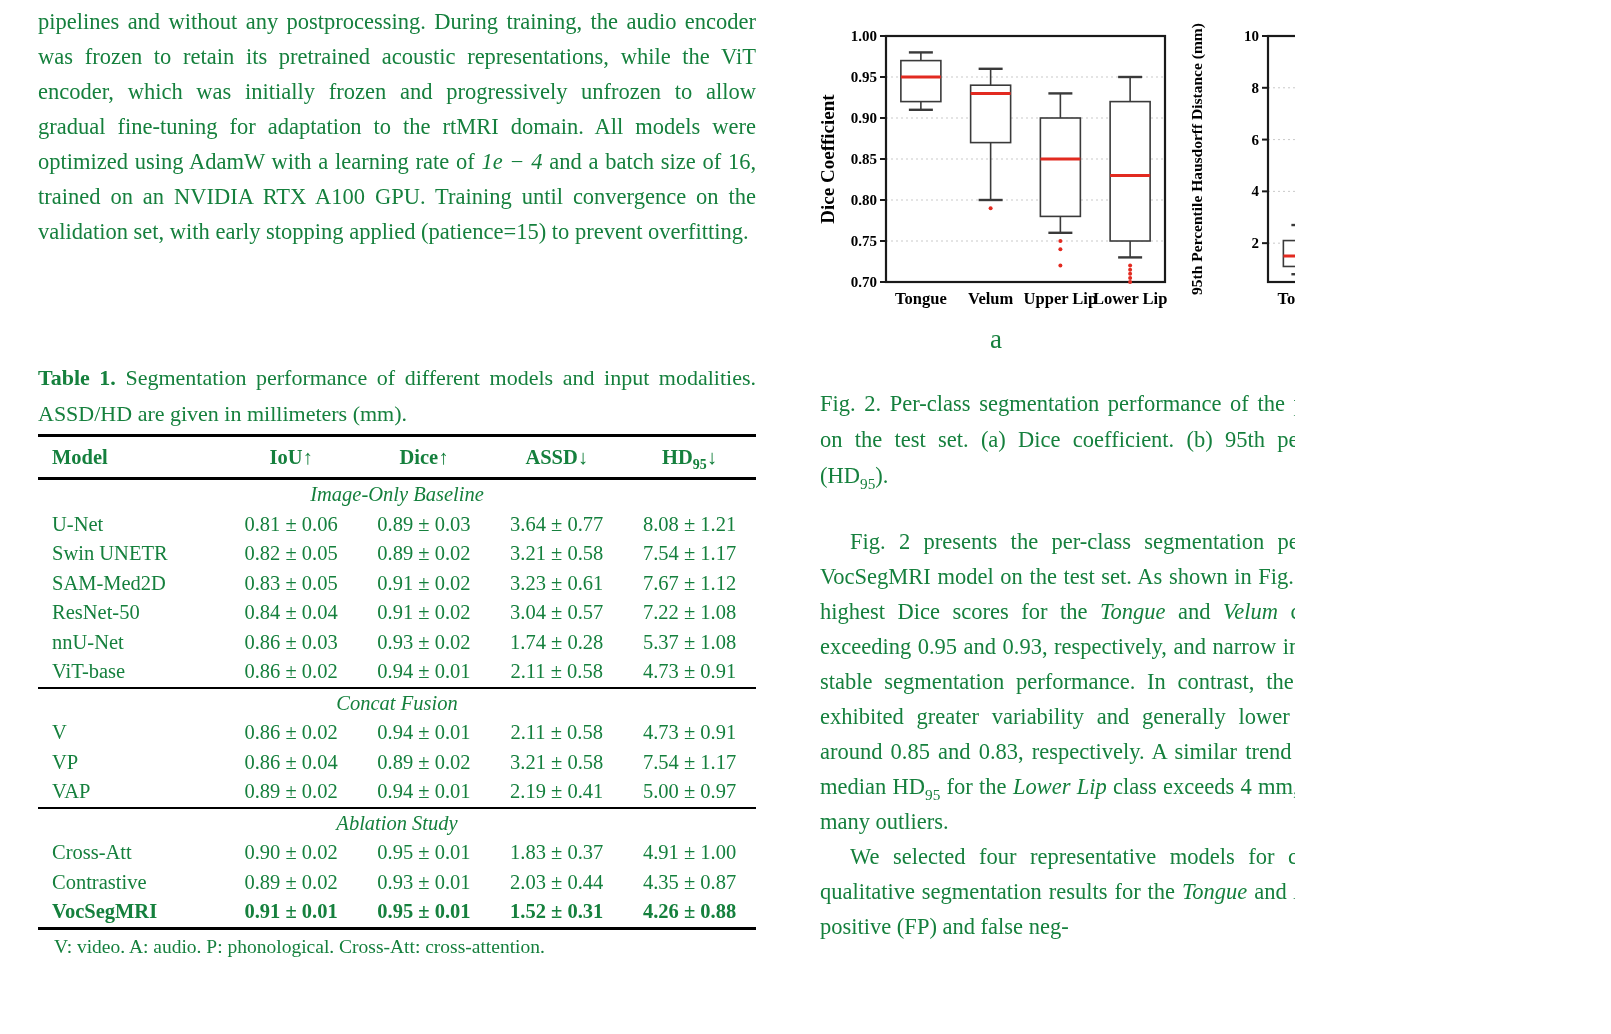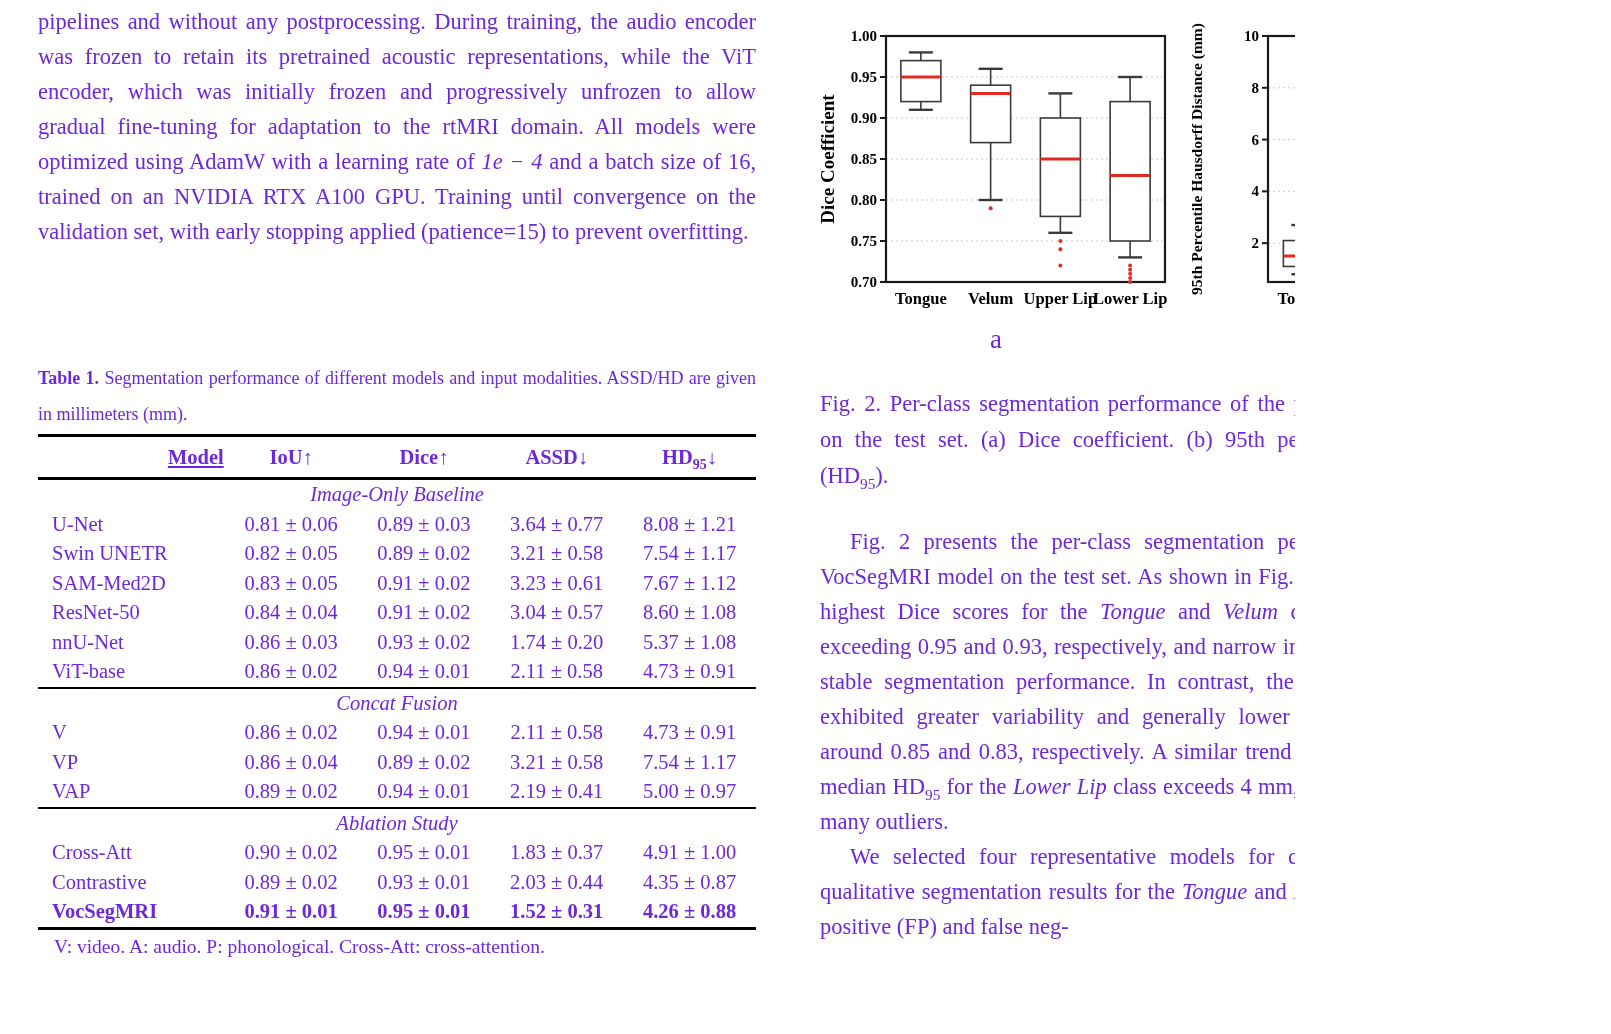--- a/index.html
+++ b/index.html
@@ -1,31 +1,31 @@
 <!DOCTYPE html>
 <html><head>
 <meta charset="utf-8">
 <style>
   html,body{margin:0;padding:0;background:#ffffff;}
   .page{position:relative;width:1295px;height:1034px;background:#fff;
-        font-family:"Liberation Serif",serif;color:#6d28d9;overflow:hidden;}
+        font-family:"Liberation Serif",serif;color:#15803d;overflow:hidden;}
   .col-left{position:absolute;left:38px;top:0;width:718px;}
   .col-right{position:absolute;left:820px;top:0;width:740px;}
   .body-text{font-size:22.5px;line-height:35px;text-align:justify;}
   .para{margin:0;text-indent:30px;}
   .p1{position:absolute;top:4px;left:0;width:100%;}
   .tbl-caption{position:absolute;top:360px;left:0;width:100%;
-               font-size:18px;line-height:36px;text-align:justify;}
+               font-size:22px;line-height:36px;text-align:justify;}
   .table-block{position:absolute;top:434px;left:0;width:100%;}
   table.perf{width:100%;border-collapse:collapse;
              border-top:3px solid #000;border-bottom:3px solid #000;
              font-size:20.5px;}
   table.perf th{font-weight:bold;border-bottom:3px solid #000;
                 height:38px;vertical-align:middle;}
-  table.perf th.cell-model{text-align:right;padding-left:14px;text-decoration:underline;}
+  table.perf th.cell-model{text-align:left;padding-left:14px;}
   table.perf td{height:27.5px;vertical-align:middle;}
   td.sec-title{text-align:center;font-style:italic;height:32px;}
   tr.rule-above td{border-top:2.6px solid #000;}
   td.cell-model{text-align:left;padding-left:14px;white-space:nowrap;}
   td.cell-num,th.cell-num{text-align:center;white-space:nowrap;}
   tr.bold-row td{font-weight:bold;}
   .footnote{font-size:19.5px;margin-top:6px;padding-left:16px;}
   .fig-area{position:absolute;top:0;left:0;width:100%;height:380px;}
   svg.boxplot{position:absolute;top:10px;}
   #plot-a{left:0;}
@@ -93,27 +93,27 @@
               <td class="cell-num">0.83 ± 0.05</td>
               <td class="cell-num">0.91 ± 0.02</td>
               <td class="cell-num">3.23 ± 0.61</td>
               <td class="cell-num">7.67 ± 1.12</td>
             </tr>
             <tr>
               <td class="cell-model">ResNet-50</td>
               <td class="cell-num">0.84 ± 0.04</td>
               <td class="cell-num">0.91 ± 0.02</td>
               <td class="cell-num">3.04 ± 0.57</td>
-              <td class="cell-num">8.60 ± 1.08</td>
+              <td class="cell-num">7.22 ± 1.08</td>
             </tr>
             <tr>
               <td class="cell-model">nnU-Net</td>
               <td class="cell-num">0.86 ± 0.03</td>
               <td class="cell-num">0.93 ± 0.02</td>
-              <td class="cell-num">1.74 ± 0.20</td>
+              <td class="cell-num">1.74 ± 0.28</td>
               <td class="cell-num">5.37 ± 1.08</td>
             </tr>
             <tr>
               <td class="cell-model">ViT-base</td>
               <td class="cell-num">0.86 ± 0.02</td>
               <td class="cell-num">0.94 ± 0.01</td>
               <td class="cell-num">2.11 ± 0.58</td>
               <td class="cell-num">4.73 ± 0.91</td>
             </tr>
             <tr class="rule-above">

